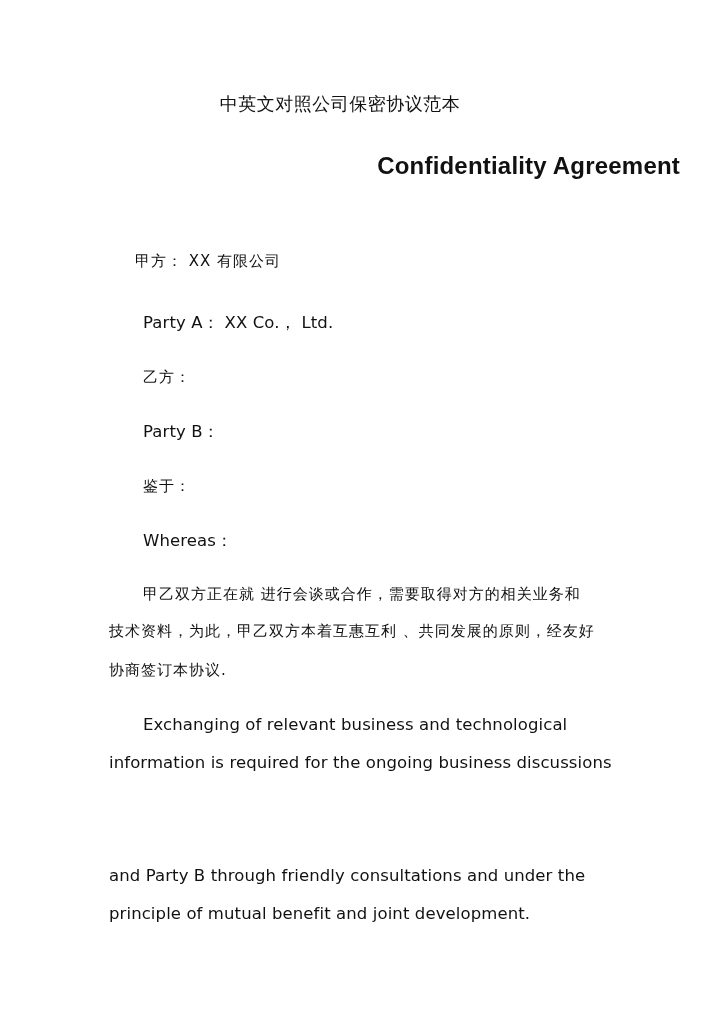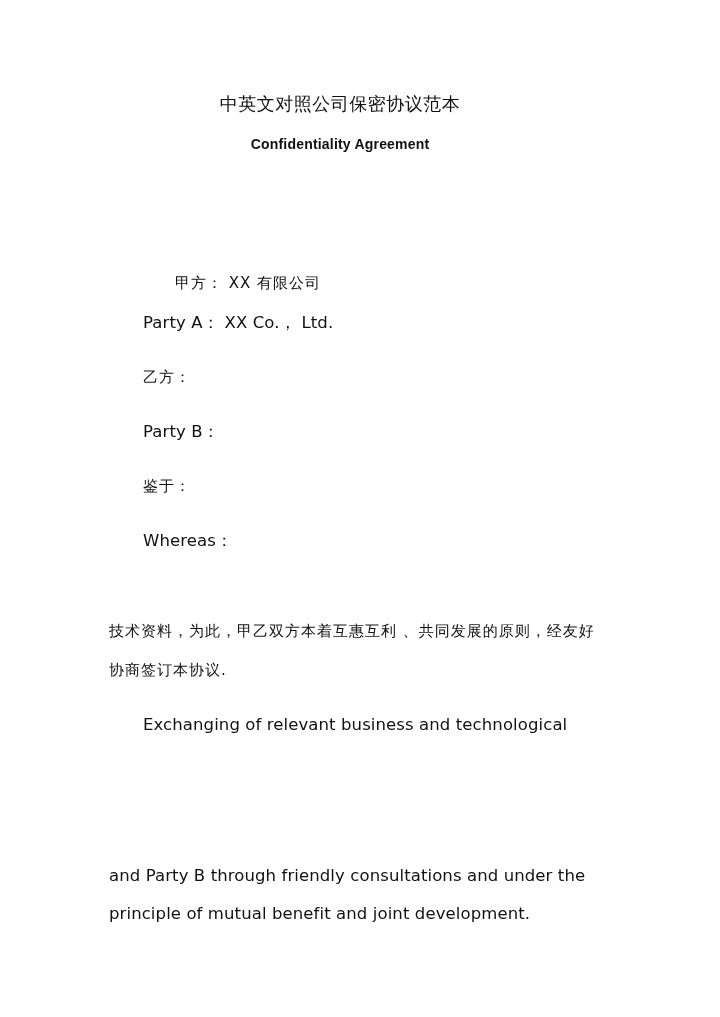--- a/index.html
+++ b/index.html
@@ -1,38 +1,40 @@
 <!DOCTYPE html>
 <html><head>
   <meta charset="utf-8">
   <style>
     html, body { margin: 0; padding: 0; background: #ffffff; }
     body { width: 720px; height: 1017px; position: relative; overflow: hidden; color: #111; font-family: "DejaVu Sans", sans-serif; }
     .page { position: absolute; left: 0; top: 0; width: 604px; height: 1017px; background: #fff; }
     .abs { position: absolute; white-space: nowrap; }
     .title-cn { left: 0; width: 680px; text-align: center; top: 92px; font-size: 18px; letter-spacing: 0.5px; font-weight: 500; }
-    .title-en { left: 0; width: 680px; text-align: center; top: 136px; font-size: 14px; font-weight: bold; font-family: "Liberation Sans", sans-serif; letter-spacing: 0.2px; }
+    .title-en { left: 0; width: 680px; text-align: right; top: 152px; font-size: 24px; font-weight: bold; font-family: "Liberation Sans", sans-serif; letter-spacing: 0.2px; }
     .cn { font-size: 15px; letter-spacing: 1px; }
     .en { font-size: 16.5px; font-family: "DejaVu Sans", sans-serif; letter-spacing: 0.1px; }
   </style>
 </head>
 <body>
 
 <div class="page">
   <div class="abs title-cn">中英文对照公司保密协议范本</div>
   <div class="abs title-en">Confidentiality Agreement</div>
 
-  <div class="abs cn" style="left:135px; top:274px;margin-left:40px;">甲方：  XX 有限公司</div>
+  <div class="abs cn" style="left:135px; top:252px;">甲方：  XX 有限公司</div>
   <div class="abs en" style="left:143px; top:312px;">Party  A：  XX  Co.，  Ltd.</div>
 
   <div class="abs cn" style="left:143px; top:368px;text-align:center;">乙方：</div>
   <div class="abs en" style="left:143px; top:421px;">Party  B：</div>
 
   <div class="abs cn" style="left:143px; top:477px;">鉴于：</div>
   <div class="abs en" style="left:143px; top:530px;">Whereas：</div>
 
+  <div class="abs cn" style="left:143px; top:585px;">甲乙双方正在就  进行会谈或合作，需要取得对方的相关业务和</div>
   <div class="abs cn" style="left:109px; top:622px;">技术资料，为此，甲乙双方本着互惠互利 、共同发展的原则，经友好</div>
   <div class="abs cn" style="left:109px; top:661px;">协商签订本协议.</div>
 
   <div class="abs en" style="left:143px; top:715px;">Exchanging  of relevant  business  and  technological</div>
+  <div class="abs en" style="left:109px; top:753px;">information  is required  for the ongoing business discussions</div>
   <div class="abs en" style="left:109px; top:866px;">and  Party  B through  friendly  consultations  and  under  the</div>
   <div class="abs en" style="left:109px; top:904px;">principle of mutual  benefit and  joint development.</div>
 </div>
 
 </body></html>

